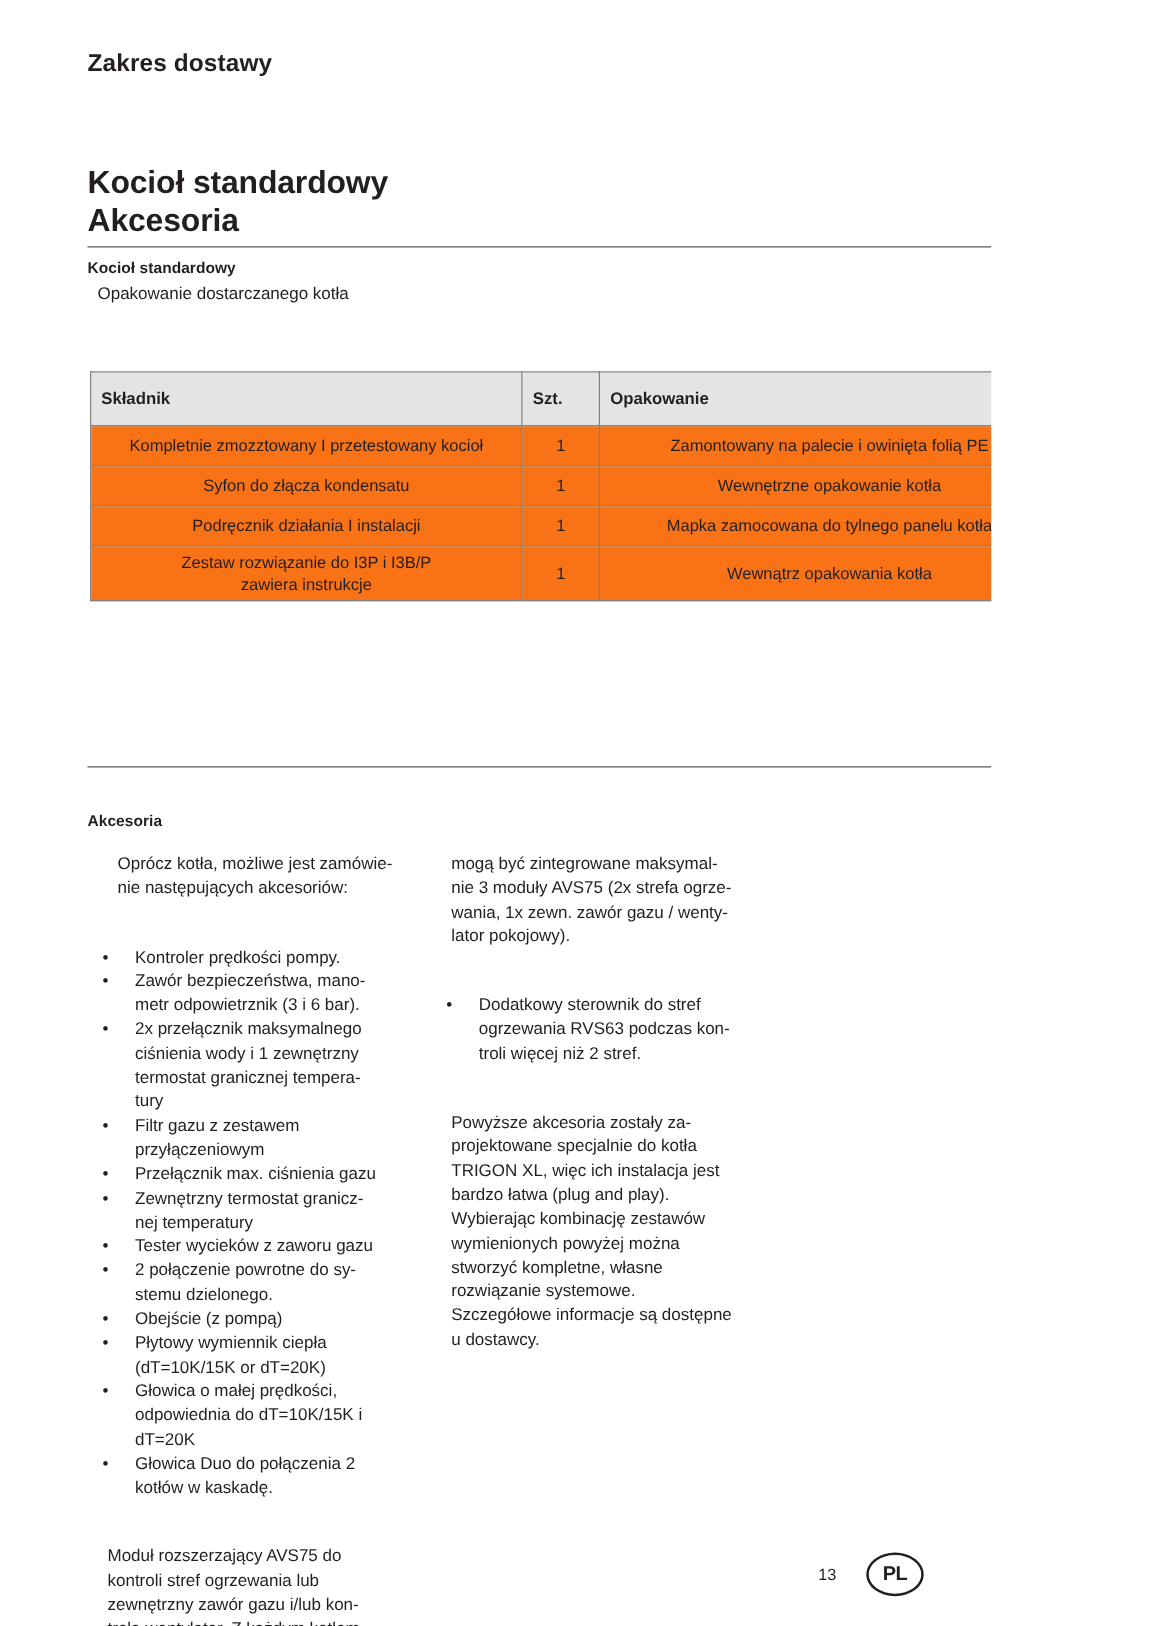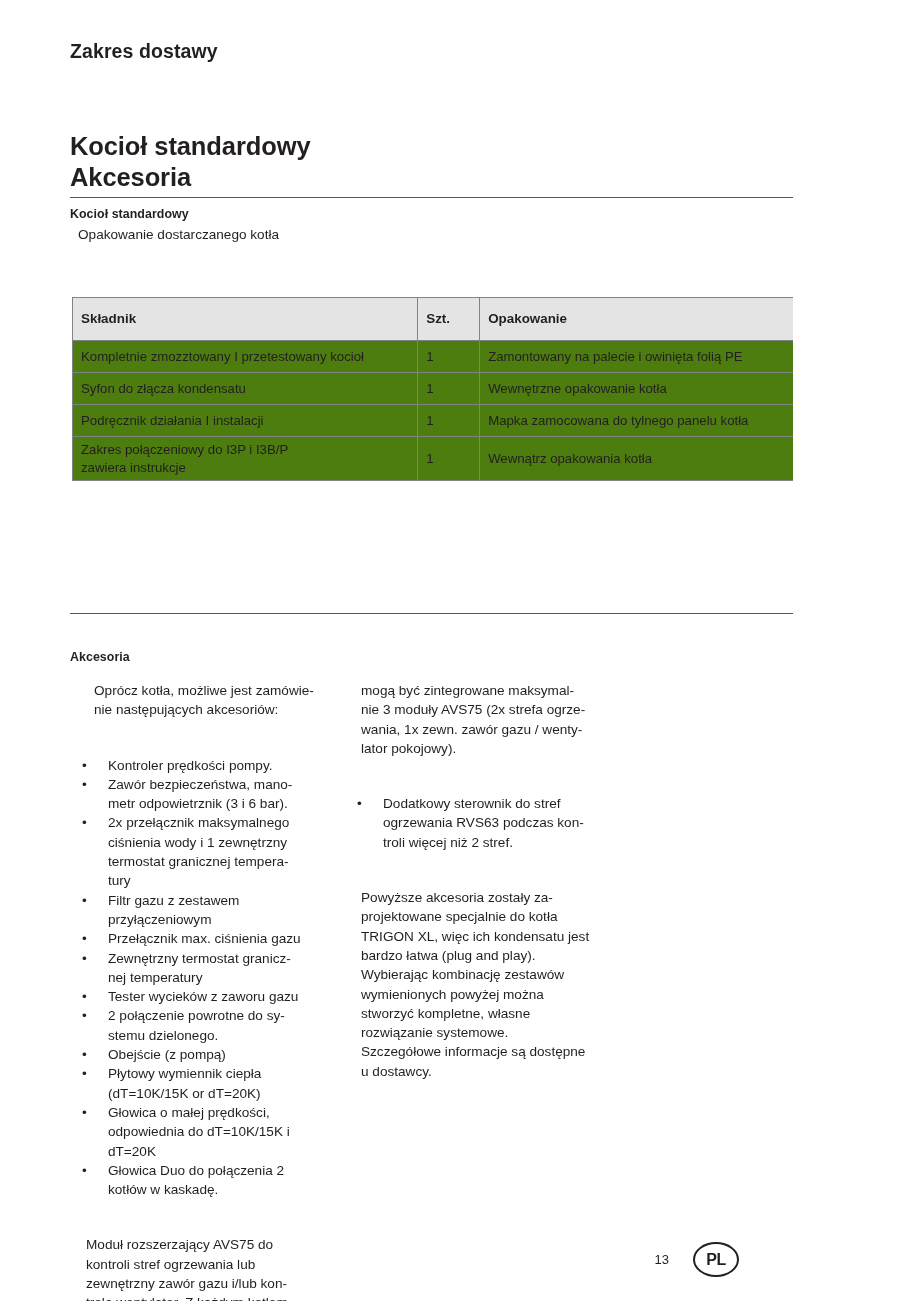--- a/index.html
+++ b/index.html
@@ -102,21 +102,22 @@
     line-height: 18px;
   }
   table.spec thead th {
     background: #e4e4e4;
     font-weight: bold;
     height: 42px;
     font-size: 13.4px;
   }
   table.spec tbody td {
     height: 31px;
-    background: #4d7c0f;
+    background: #f97316;
+    text-align: center;
   }
   table.spec tbody tr.tall td {
     height: 43px;
   }
   .col-item  { width: 352px; }
   .col-qty   { width: 47px; }
   .col-pack  { width: 377px; }
   .cell-two-line { line-height: 19px; }
 
   
@@ -229,21 +230,21 @@
         <td>1</td>
         <td>Wewnętrzne opakowanie kotła</td>
       </tr>
       <tr>
         <td>Podręcznik działania I instalacji</td>
         <td>1</td>
         <td>Mapka zamocowana do tylnego panelu kotła</td>
       </tr>
       <tr class="tall">
         <td class="cell-two-line">
-          <span>Zakres połączeniowy do I3P i I3B/P</span><br>
+          <span>Zestaw rozwiązanie do I3P i I3B/P</span><br>
           <span>zawiera instrukcje</span>
         </td>
         <td>1</td>
         <td>Wewnątrz opakowania kotła</td>
       </tr>
     </tbody>
   </table>
 
   <div class="rule rule-mid"></div>
 
@@ -348,21 +349,21 @@
         <span class="ln">ogrzewania RVS63 podczas kon-</span>
         <span class="ln">troli więcej niż 2 stref.</span>
       </li>
     </ul>
 
     <div class="gap-md"></div>
 
     <p class="para">
       <span class="ln">Powyższe   akcesoria   zostały   za-</span>
       <span class="ln">projektowane  specjalnie  do  kotła</span>
-      <span class="ln">TRIGON XL, więc ich kondensatu jest</span>
+      <span class="ln">TRIGON XL, więc ich instalacja jest</span>
       <span class="ln">bardzo łatwa (plug and play).</span>
       <span class="ln">Wybierając  kombinację  zestawów</span>
       <span class="ln">wymienionych    powyżej    można</span>
       <span class="ln">stworzyć      kompletne,      własne</span>
       <span class="ln">rozwiązanie systemowe.</span>
       <span class="ln">Szczegółowe informacje są dostępne</span>
       <span class="ln">u dostawcy.</span>
     </p>
   </div>
 

